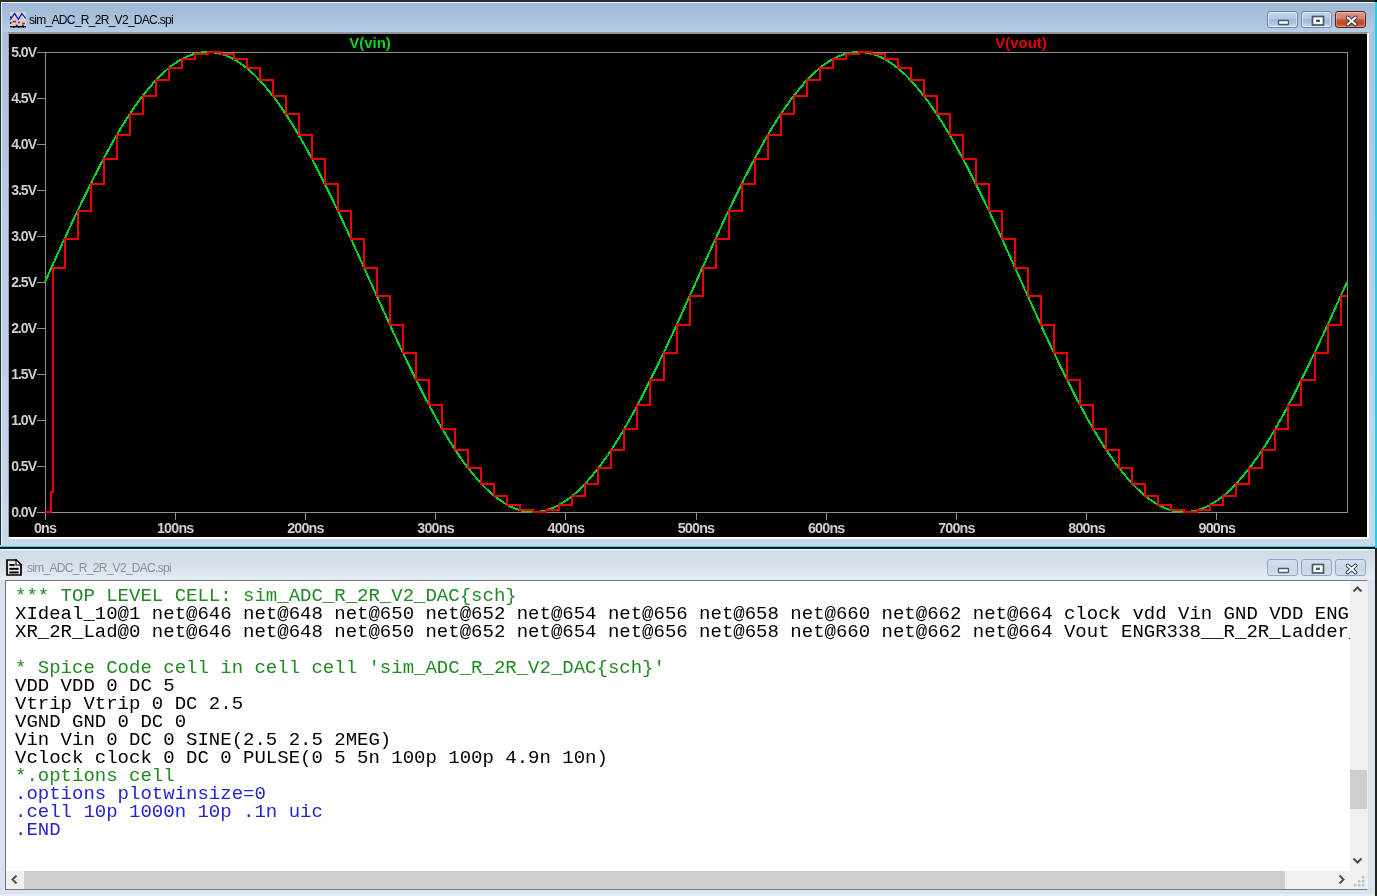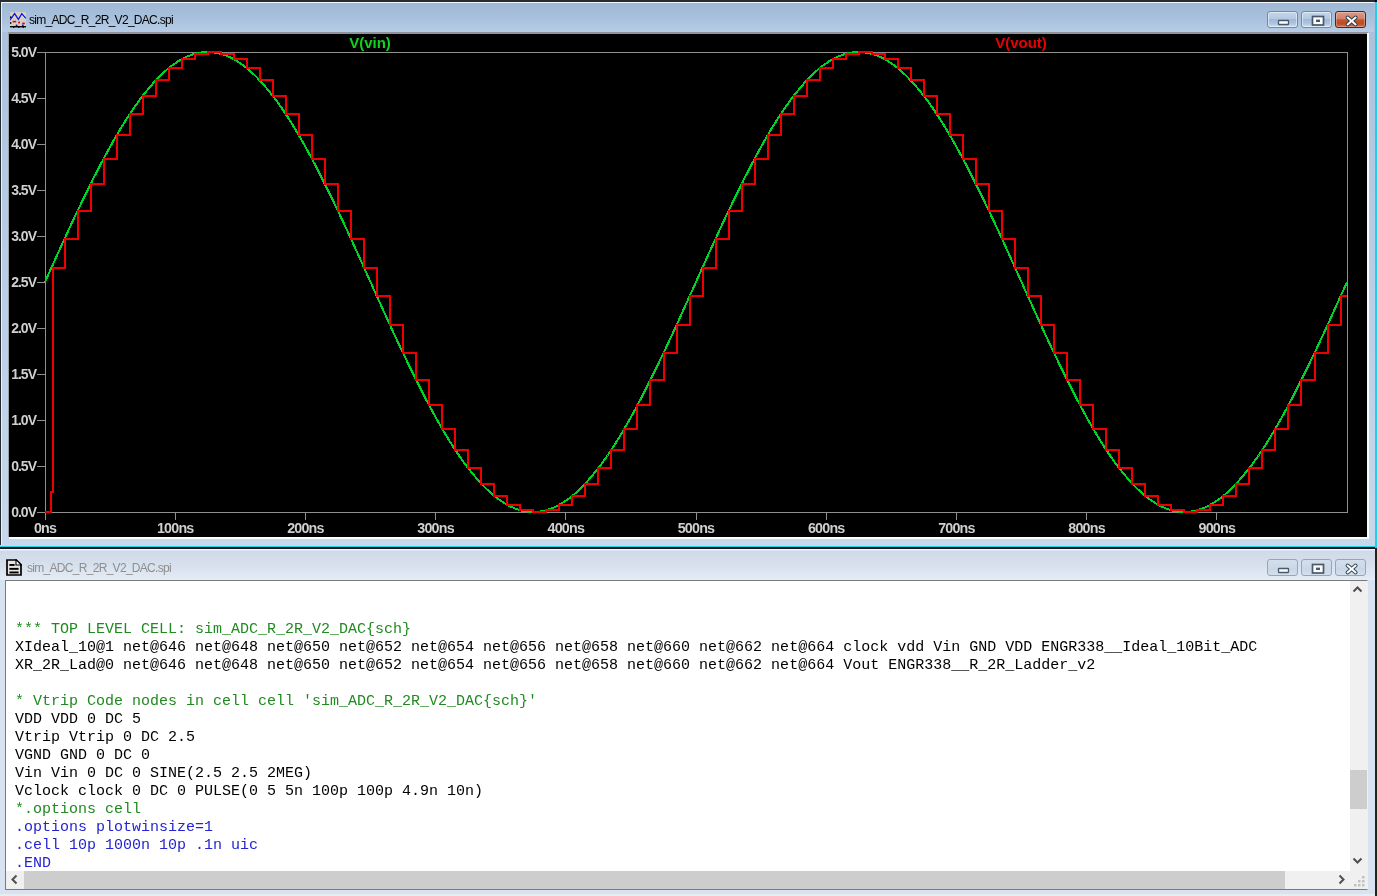--- a/index.html
+++ b/index.html
@@ -39,22 +39,22 @@
 #rstrip2 { left:1375px; top:547.5px; width:2px; height:348.5px; background:#26221a; }
 
 
 #w2 { left:0; top:547.5px; width:1375px; height:348.5px; background:#d7e3f1; }
 #w2dkT { left:0; top:547.2px; width:1375px; height:2.2px; background:#16181b; }
 #w2whT { left:0; top:549.4px; width:1375px; height:1.1px; background:#f6f9fc; }
 #w2title { left:0; top:550.5px; width:1375px; height:29px;
            background:linear-gradient(180deg,#cfdae8 0%,#d8e2ee 55%,#e4ecf5 100%); }
 #w2bot { left:0; top:893.5px; width:1375px; height:2.5px; background:#e9edf2; }
 #edit { left:5px; top:579.5px; width:1362.5px; height:310px; border:1.5px solid #7a7a7a; border-right-color:#eef1f4; background:#fff; }
-#code { position:absolute; left:15px; top:621px; width:1335px; height:264px; overflow:hidden;
-        font-family:"Liberation Mono", monospace; font-size:15px; line-height:18px; color:#000; white-space:pre; }
+#code { position:absolute; left:15px; top:587px; width:1335px; height:264px; overflow:hidden;
+        font-family:"Liberation Mono", monospace; font-size:19px; line-height:18px; color:#000; white-space:pre; }
 #code .g { color:#208a20; } #code .b { color:#2424d0; }
 
 
 #vsb { left:1350px; top:580.5px; width:16.5px; height:290px; background:#f0f0f0; }
 #vthumb { left:1350px; top:770px; width:16.5px; height:39px; background:#cdcdcd; }
 #hsb { left:6px; top:871px; width:1343.5px; height:17.5px; background:#f0f0f0; }
 #hthumb { left:24px; top:871px; width:1261px; height:17.5px; background:#cdcdcd; }
 #corner { left:1349.5px; top:871px; width:17px; height:17.5px; background:#f0f0f0; }
 .grip { left:1354px; top:876px; }
 </style></head>
@@ -212,28 +212,28 @@
         <line x1="19.6" y1="5.6" x2="11.6" y2="12.4"></line>
       </g>
     </svg>
 </div>
 
 <div class="abs" id="edit"></div>
 <div class="abs" id="code"><span class="g">*** TOP LEVEL CELL: sim_ADC_R_2R_V2_DAC{sch}</span>
 XIdeal_10@1 net@646 net@648 net@650 net@652 net@654 net@656 net@658 net@660 net@662 net@664 clock vdd Vin GND VDD ENGR338__Ideal_10Bit_ADC
 XR_2R_Lad@0 net@646 net@648 net@650 net@652 net@654 net@656 net@658 net@660 net@662 net@664 Vout ENGR338__R_2R_Ladder_v2
 
-<span class="g">* Vtrip Code nodes in cell cell 'sim_ADC_R_2R_V2_DAC{sch}'</span>
+<span class="g">* Spice Code cell in cell cell 'sim_ADC_R_2R_V2_DAC{sch}'</span>
 VDD VDD 0 DC 5
 Vtrip Vtrip 0 DC 2.5
 VGND GND 0 DC 0
 Vin Vin 0 DC 0 SINE(2.5 2.5 2MEG)
 Vclock clock 0 DC 0 PULSE(0 5 5n 100p 100p 4.9n 10n)
 <span class="g">*.options cell</span>
-<span class="b">.options plotwinsize=1</span>
+<span class="b">.options plotwinsize=0</span>
 <span class="b">.cell 10p 1000n 10p .1n uic</span>
 <span class="b">.END</span></div>
 
 <div class="abs" id="vsb"></div>
 <div class="abs" id="vthumb"></div>
 <svg class="abs" style="left:1349px;top:580.5px" width="17" height="17">
     <polyline points="4.5,10.5 8.5,6.5 12.5,10.5" fill="none" stroke="#505050" stroke-width="2"></polyline>
   </svg>
 <svg class="abs" style="left:1349px;top:852px" width="17" height="17">
     <polyline points="4.5,6.5 8.5,10.5 12.5,6.5" fill="none" stroke="#505050" stroke-width="2"></polyline>

